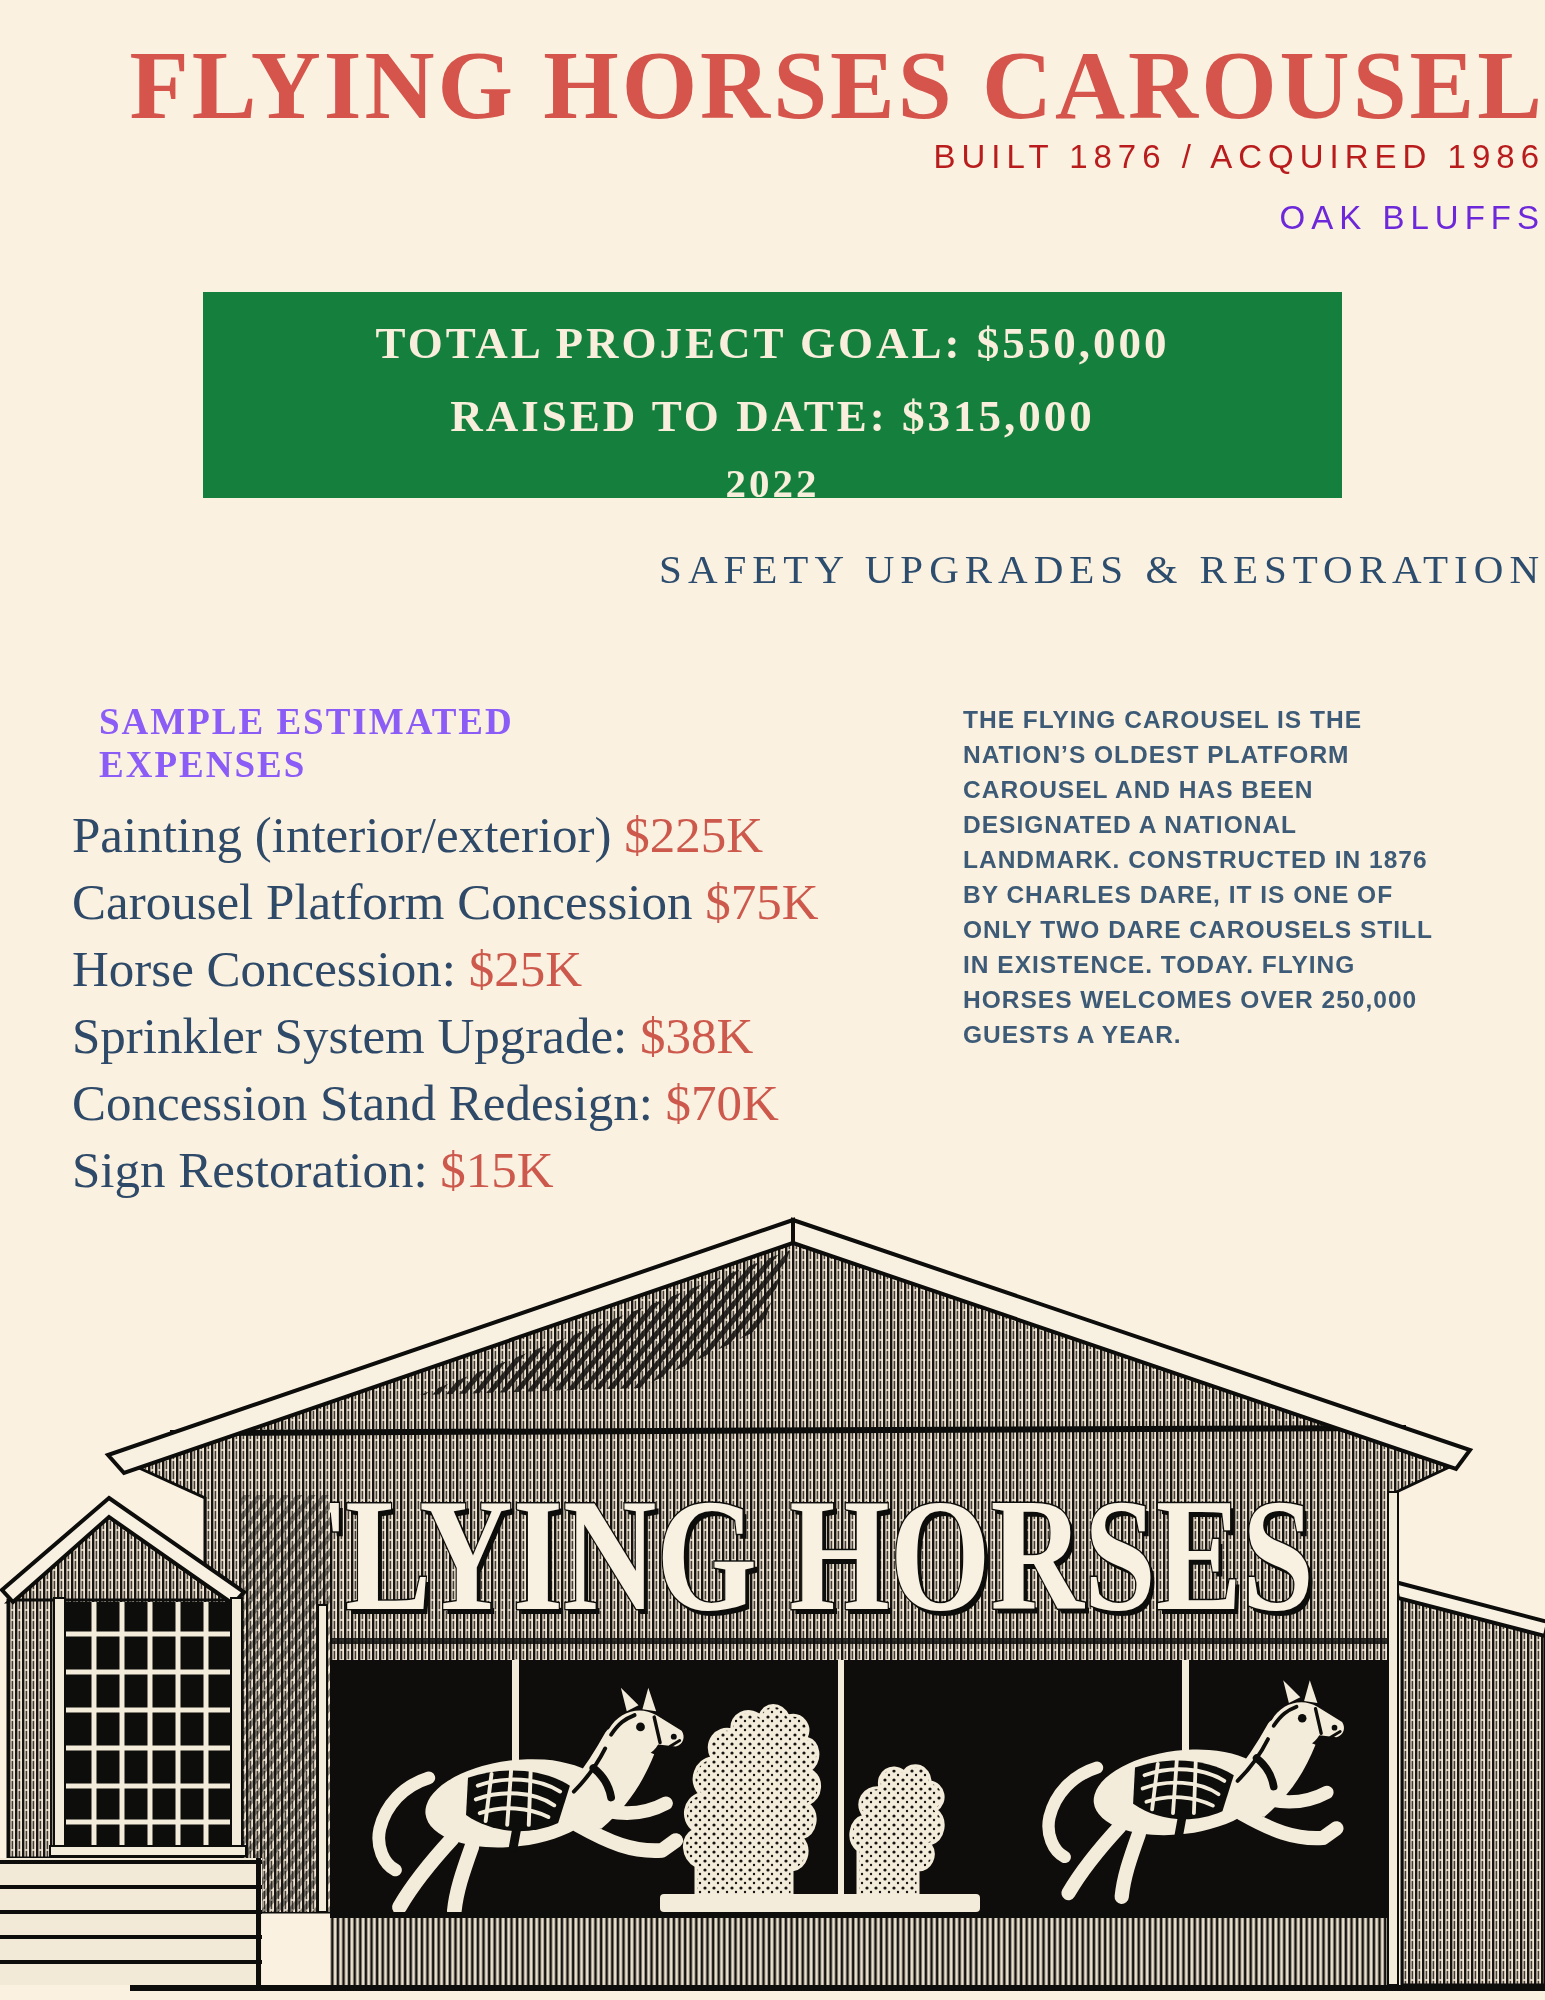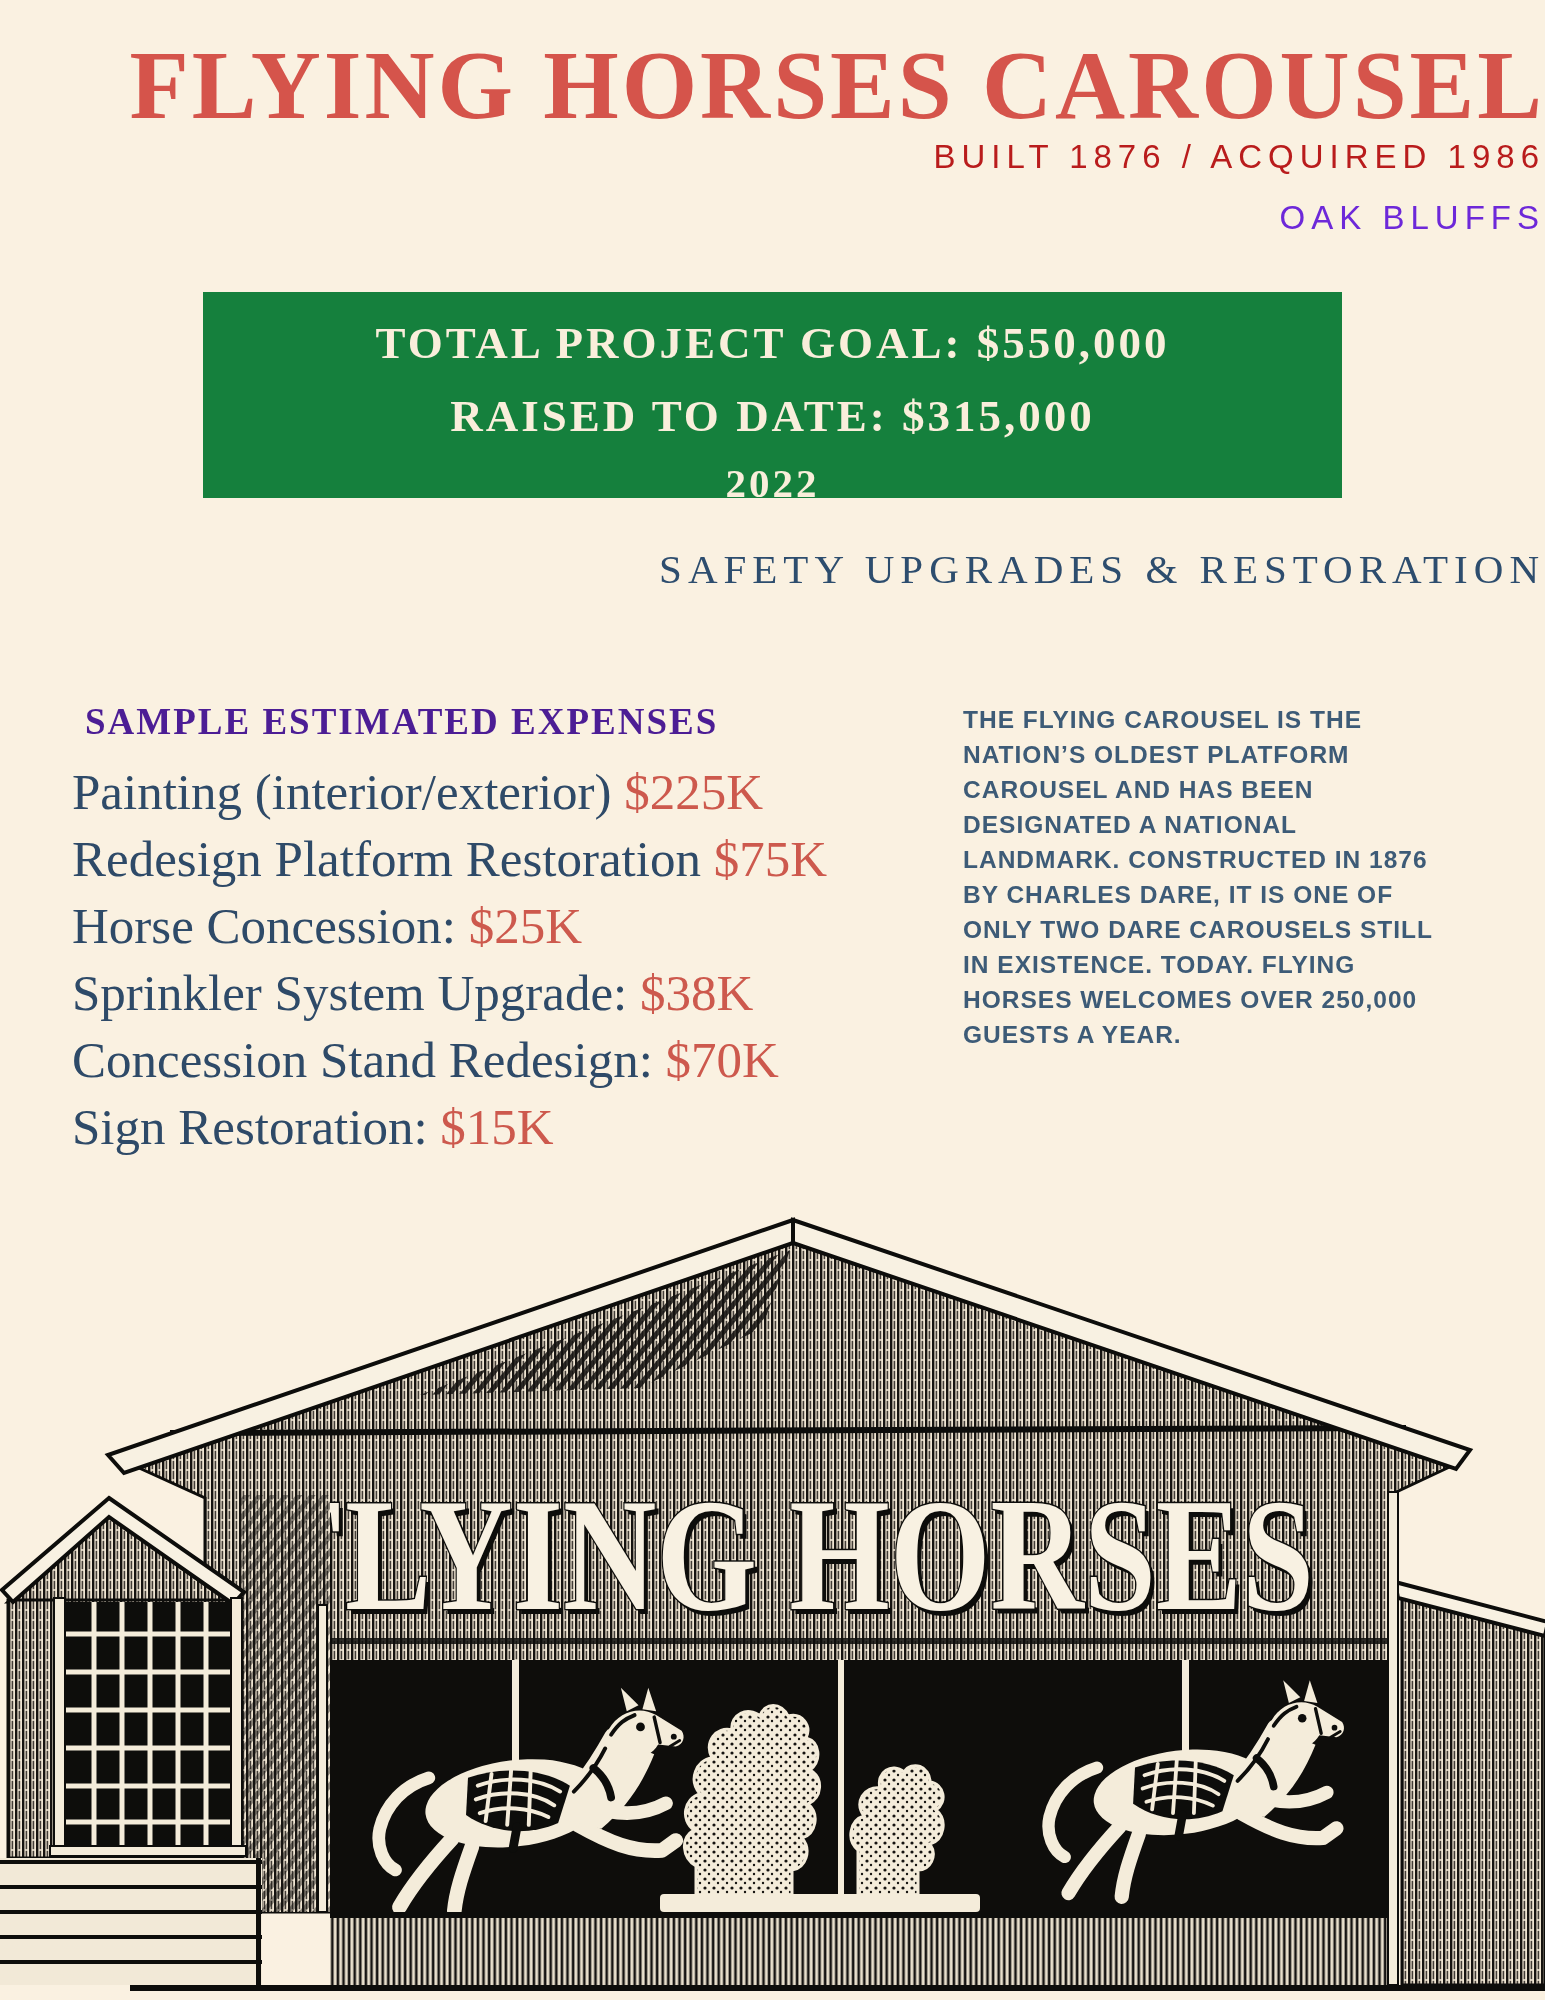--- a/index.html
+++ b/index.html
@@ -22,21 +22,21 @@
   .banner-line1{margin-top:25px;font-size:45px;letter-spacing:3px;}
   .banner-line2{margin-top:21px;font-size:45px;letter-spacing:3px;}
   .banner-line3{margin-top:17px;font-size:41px;letter-spacing:3px;}
   .safety-heading{
     top:545px;font-family:"Liberation Serif",serif;font-size:41px;
     letter-spacing:6px;color:#2d4d6e;
   }
   .expenses{left:85px;top:700px;width:640px;}
   .expenses-heading{
     font-family:"Liberation Serif",serif;font-weight:bold;font-size:37px;
-    color:#4c1d95;letter-spacing:2px;margin:0 0 16px 0;
+    color:#8b5cf6;letter-spacing:2px;margin:0 0 16px 14px;
   }
   .expense-list{list-style:none;margin:0 0 0 -13px;padding:0;}
   .expense-list li{
     font-family:"Liberation Serif",serif;font-size:51px;color:#2e4a68;
     line-height:67px;white-space:nowrap;
   }
   .amount{color:#cd594d;}
   .about{
     left:963px;top:702px;width:487px;font-size:24.5px;line-height:35px;
     letter-spacing:1px;color:#3d5b77;font-weight:bold;
@@ -58,21 +58,21 @@
   <div class="banner-line2">RAISED TO DATE: $315,000</div>
   <div class="banner-line3">2022</div>
 </div>
 
 <div class="abs centered safety-heading">SAFETY UPGRADES &amp; RESTORATION</div>
 
 <div class="abs expenses">
   <h3 class="expenses-heading">SAMPLE ESTIMATED EXPENSES</h3>
   <ul class="expense-list">
     <li><span>Painting (interior/exterior) </span><span class="amount">$225K</span></li>
-    <li><span>Redesign Platform Restoration </span><span class="amount">$75K</span></li>
+    <li><span>Carousel Platform Concession </span><span class="amount">$75K</span></li>
     <li><span>Horse Concession: </span><span class="amount">$25K</span></li>
     <li><span>Sprinkler System Upgrade: </span><span class="amount">$38K</span></li>
     <li><span>Concession Stand Redesign: </span><span class="amount">$70K</span></li>
     <li><span>Sign Restoration: </span><span class="amount">$15K</span></li>
   </ul>
 </div>
 
 <div class="abs about">THE FLYING CAROUSEL IS THE NATION’S OLDEST PLATFORM CAROUSEL AND HAS BEEN DESIGNATED A NATIONAL LANDMARK. CONSTRUCTED IN 1876 BY CHARLES DARE, IT IS ONE OF ONLY TWO DARE CAROUSELS STILL IN EXISTENCE. TODAY. FLYING HORSES WELCOMES OVER 250,000 GUESTS A YEAR.</div>
 
 <svg class="abs illustration" viewBox="0 0 1545 790" xmlns="http://www.w3.org/2000/svg">

